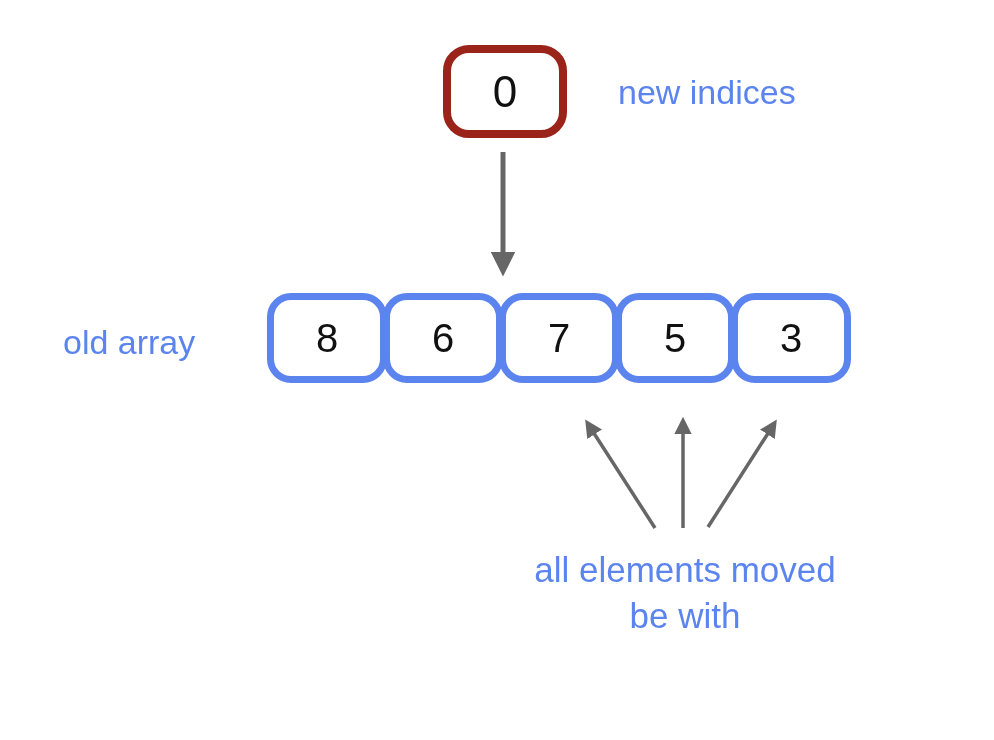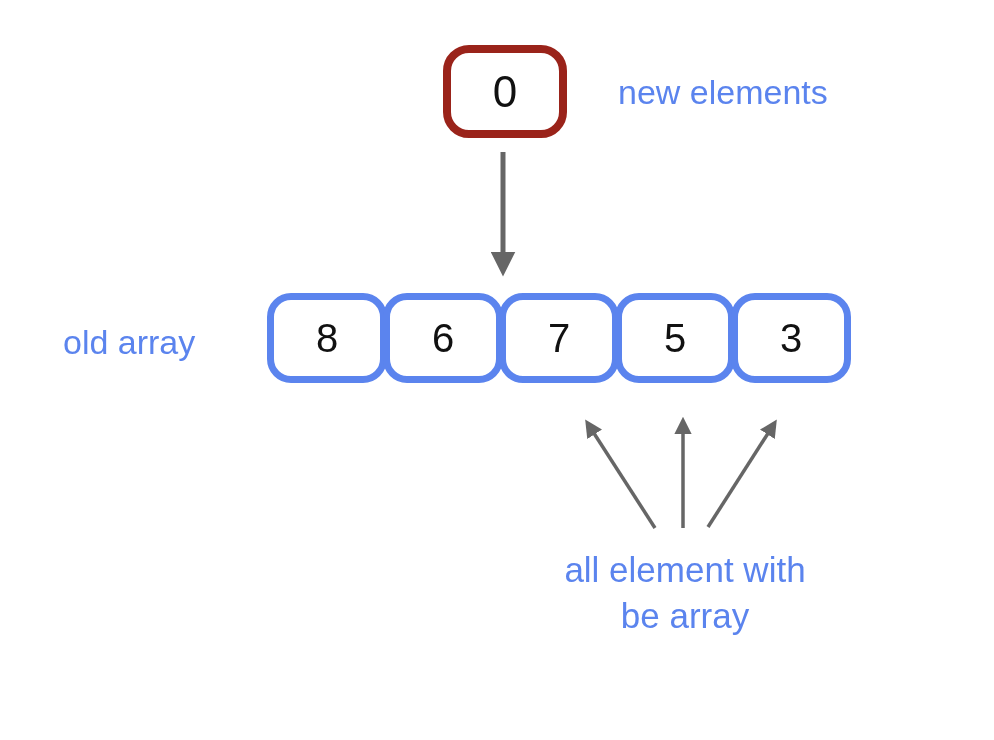--- a/index.html
+++ b/index.html
@@ -92,21 +92,21 @@
   .head{ fill:var(--arrow-gray); }
 </style>
 </head>
 <body>
 
 <div class="canvas">
 
   <div class="new-box">
     <span class="val">0</span>
   </div>
-  <div class="label label-new">new elements</div>
+  <div class="label label-new">new indices</div>
 
   <div class="label label-old">old array</div>
 
   <div class="array-row">
     <div class="cell">
       <span class="val">8</span>
     </div>
     <div class="cell">
       <span class="val">6</span>
     </div>
@@ -115,22 +115,22 @@
     </div>
     <div class="cell">
       <span class="val">5</span>
     </div>
     <div class="cell">
       <span class="val">3</span>
     </div>
   </div>
 
   <div class="annotation">
-    <div>all element with</div>
-    <div>be array</div>
+    <div>all elements moved</div>
+    <div>be with</div>
   </div>
 
   <svg class="overlay" viewBox="0 0 994 740" xmlns="http://www.w3.org/2000/svg">
     <defs>
       <marker id="ah" viewBox="0 0 10 10" refX="7" refY="5" markerWidth="5" markerHeight="5" orient="auto-start-reverse" markerUnits="strokeWidth">
         <path class="head" d="M0,0 L10,5 L0,10 z"></path>
       </marker>
     </defs>
     <line class="arrow thick" x1="503" y1="152" x2="503" y2="269" marker-end="url(#ah)"></line>
     <line class="arrow" x1="655" y1="528" x2="588" y2="424" marker-end="url(#ah)"></line>

